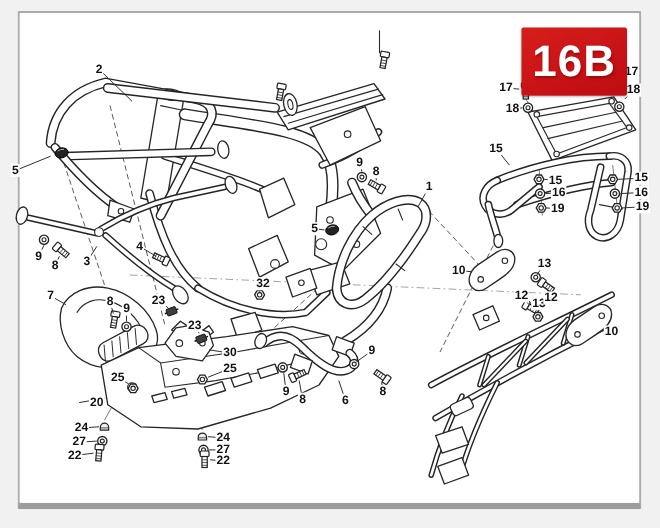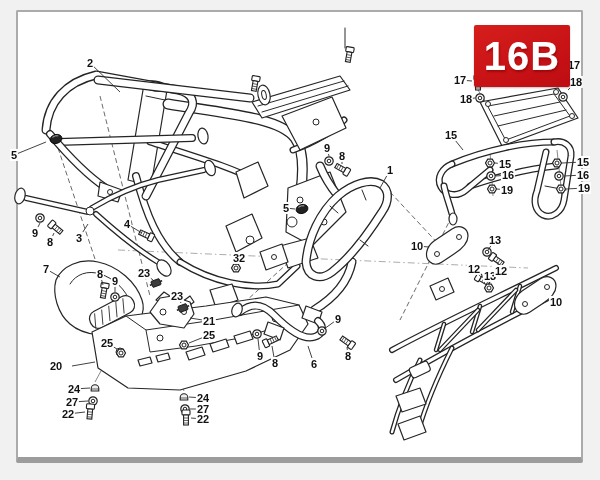--- a/index.html
+++ b/index.html
@@ -378,23 +378,23 @@
     <div class="callout" data-name="part-callout-5" style="left: 14px; top: 155px;">5</div>
     <div class="callout" data-name="part-callout-9" style="left: 35px; top: 233px;">9</div>
     <div class="callout" data-name="part-callout-8" style="left: 50px; top: 242px;">8</div>
     <div class="callout" data-name="part-callout-3" style="left: 79px; top: 238px;">3</div>
     <div class="callout" data-name="part-callout-4" style="left: 127px; top: 224px;">4</div>
     <div class="callout" data-name="part-callout-7" style="left: 46px; top: 269px;">7</div>
     <div class="callout" data-name="part-callout-8" style="left: 100px; top: 274px;">8</div>
     <div class="callout" data-name="part-callout-9" style="left: 115px; top: 281px;">9</div>
     <div class="callout" data-name="part-callout-23" style="left: 144px; top: 273px;">23</div>
     <div class="callout" data-name="part-callout-23" style="left: 177px; top: 296px;">23</div>
-    <div class="callout" data-name="part-callout-21" style="left: 209px; top: 321px;">21</div>
+    <div class="callout" data-name="part-callout-21" style="left: 209px; top: 321px;">30</div>
     <div class="callout" data-name="part-callout-25" style="left: 209px; top: 335px;">25</div>
-    <div class="callout" data-name="part-callout-20" style="left: 56px; top: 366px;">20</div>
+    <div class="callout" data-name="part-callout-20" style="left: 88px; top: 366px;">20</div>
     <div class="callout" data-name="part-callout-25" style="left: 107px; top: 343px;">25</div>
     <div class="callout" data-name="part-callout-24" style="left: 74px; top: 389px;">24</div>
     <div class="callout" data-name="part-callout-27" style="left: 72px; top: 402px;">27</div>
     <div class="callout" data-name="part-callout-22" style="left: 68px; top: 414px;">22</div>
     <div class="callout" data-name="part-callout-24" style="left: 203px; top: 398px;">24</div>
     <div class="callout" data-name="part-callout-27" style="left: 203px; top: 409px;">27</div>
     <div class="callout" data-name="part-callout-22" style="left: 203px; top: 419px;">22</div>
     <div class="callout" data-name="part-callout-26" style="left: 239px; top: 258px;">32</div>
     <div class="callout" data-name="part-callout-9" style="left: 260px; top: 356px;">9</div>
     <div class="callout" data-name="part-callout-8" style="left: 275px; top: 363px;">8</div>

